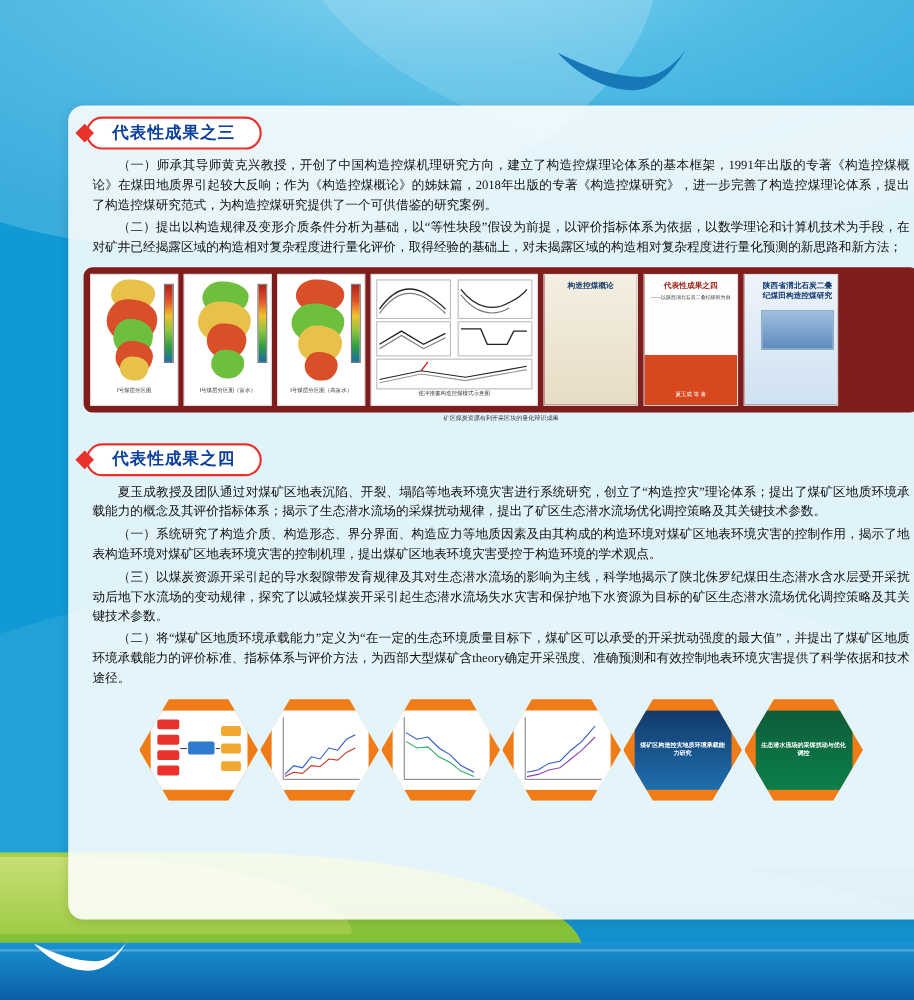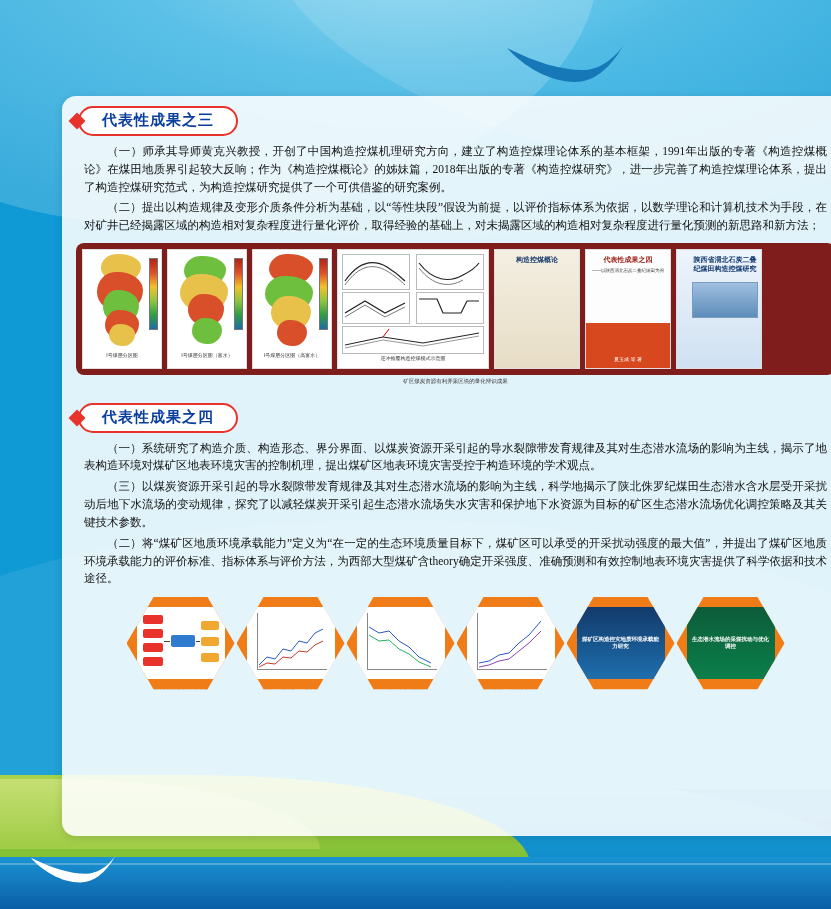--- a/index.html
+++ b/index.html
@@ -286,21 +286,22 @@
           <div style="width:64px;height:34px;margin-top:8px;background:linear-gradient(#9fc0e0,#5d8cba);border:1px solid #7a9cc0;"></div>
         </div>
       </div>
 
     </div>
     <div class="figcap" style="margin:-2px 0 0 0;text-align:center;font-size:5.5px;">矿区煤炭资源有利开采区块的量化辩识成果</div>
   </div>
 
   <div class="section" style="margin-top:6px;">
     <div class="sec-title">代表性成果之四</div>
-    <p class="body">（一）系统研究了构造介质、构造形态、界分界面、以煤炭资源开采引起的导水裂隙带发育规律及其对生态潜水流场的影响为主线，揭示了地表构造环境对煤矿区地表环境灾害的控制机理，提出煤矿区地表环境灾害受控于构造环境的学术观点。</p>
+    <p class="body">夏玉成教授及团队通过对煤矿区地表沉陷、开裂、塌陷等地表环境灾害进行系统研究，创立了“构造控灾”理论体系；提出了煤矿区地质环境承载能力的概念及其评价指标体系；揭示了生态潜水流场的采煤扰动规律，提出了矿区生态潜水流场优化调控策略及其关键技术参数。</p>
+    <p class="body">（一）系统研究了构造介质、构造形态、界分界面、构造应力等地质因素及由其构成的构造环境对煤矿区地表环境灾害的控制作用，揭示了地表构造环境对煤矿区地表环境灾害的控制机理，提出煤矿区地表环境灾害受控于构造环境的学术观点。</p>
     <p class="body">（三）以煤炭资源开采引起的导水裂隙带发育规律及其对生态潜水流场的影响为主线，科学地揭示了陕北侏罗纪煤田生态潜水含水层受开采扰动后地下水流场的变动规律，探究了以减轻煤炭开采引起生态潜水流场失水灾害和保护地下水资源为目标的矿区生态潜水流场优化调控策略及其关键技术参数。</p>
     <p class="body">（二）将“煤矿区地质环境承载能力”定义为“在一定的生态环境质量目标下，煤矿区可以承受的开采扰动强度的最大值”，并提出了煤矿区地质环境承载能力的评价标准、指标体系与评价方法，为西部大型煤矿含theory确定开采强度、准确预测和有效控制地表环境灾害提供了科学依据和技术途径。</p>
 
     <div class="hexwrap">
 
       <div class="hexcell">
         <div class="hexinner">
           <div class="flowbox">
             <div class="fbox" style="left:6px;top:8px;width:20px;height:9px;"></div>
             <div class="fbox" style="left:6px;top:22px;width:20px;height:9px;"></div>

